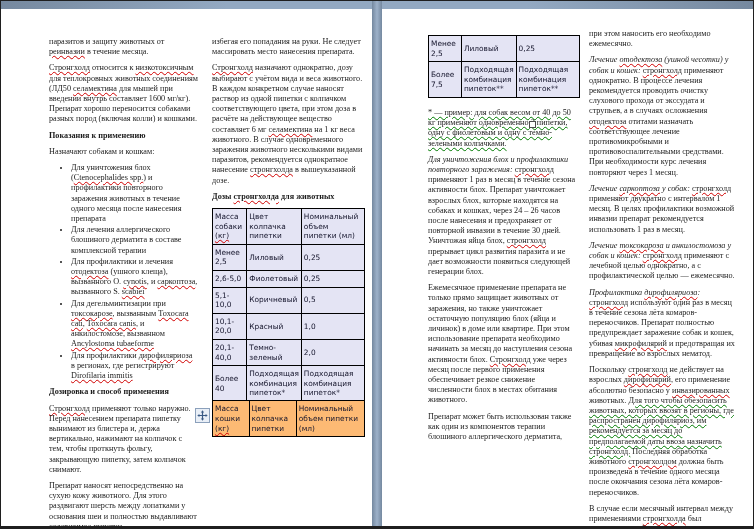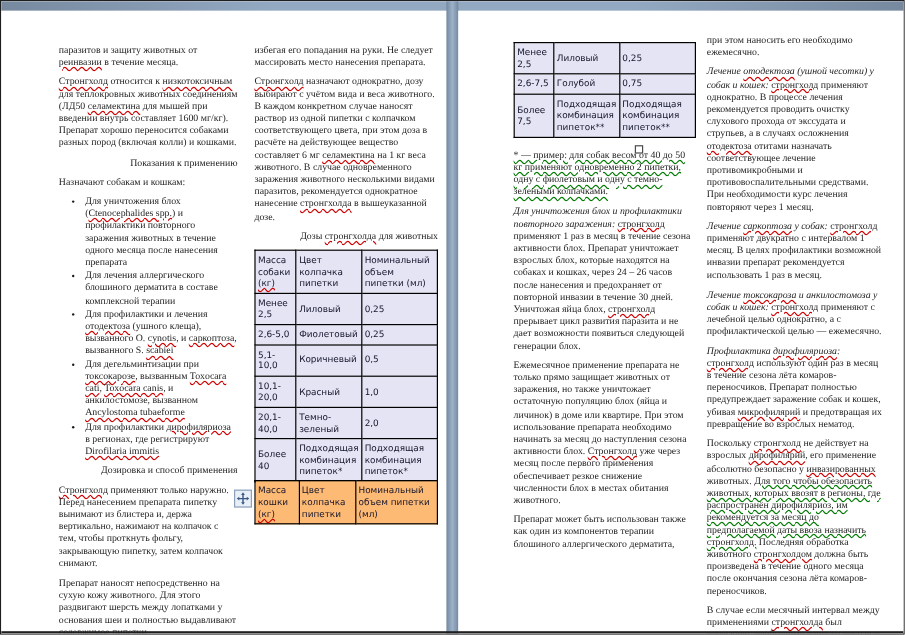--- a/index.html
+++ b/index.html
@@ -5,21 +5,21 @@
   html,body{margin:0;padding:0;background:#fff;}
   #screen{position:relative;width:754px;height:529px;background:#ffffff;border:1px solid #1f1f1f;box-sizing:border-box;overflow:hidden;font-family:"Liberation Serif",serif;}
   .top-strip{position:absolute;left:0;top:0;width:100%;height:8px;background:linear-gradient(#6d823b00,#00000000),linear-gradient(90deg,#76899f,#93a9c2 30%,#93a9c2 70%,#76899f);}
   .gap-strip{position:absolute;left:371px;top:0;width:10px;height:100%;background:linear-gradient(90deg,#74889f,#9db1c9 50%,#74889f);}
   .bottom-bar{position:absolute;left:0;bottom:0;width:100%;height:2px;background:#1f1f1f;}
   .page{position:absolute;top:8px;height:519px;background:#fff;overflow:hidden;}
   #page1{left:0;width:371px;}
   #page2{left:381px;width:371px;}
   .col{position:absolute;color:#1c1c1c;font-size:8.2px;line-height:10.2px;text-align:left;}
   .para{margin:0 0 6px 0;}
-  .bold{font-weight:normal;text-align:right;}
+  .bold{font-weight:bold;}
   .it{font-style:italic;}
   .sp{text-decoration:underline;text-decoration-style:wavy;text-decoration-color:#d00000;text-decoration-thickness:1px;text-underline-offset:1px;}
   .gr{text-decoration:underline;text-decoration-style:wavy;text-decoration-color:#007a00;text-decoration-thickness:1px;text-underline-offset:1px;}
   .doc-ul{margin:0 0 6px 0;padding-left:22px;}
   .doc-ul li{margin:0 0 1px 0;}
   .doc-table{table-layout:fixed;border-collapse:collapse;margin:5px 0 8px 0;font-family:"DejaVu Sans",sans-serif;font-size:7.4px;line-height:9.6px;color:#14142b;}
   .doc-table th,.doc-table td{border:1.6px solid #000;background:#e4e4f4;padding:3px 2px;vertical-align:middle;word-wrap:break-word;}
   .doc-table th{font-weight:normal;}
   .white-head th{background:#fdba74;}
   .t-dog th:nth-child(1),.t-dog td:nth-child(1){width:38px;}
@@ -127,25 +127,20 @@
   <div class="page" id="page2">
     <div class="col" style="left:46px;top:24px;width:152px;">
         <table class="doc-table t-catbody">
           <tbody>
             <tr>
               <td>Менее 2,5</td>
               <td>Лиловый</td>
               <td>0,25</td>
             </tr>
             <tr>
-              <td>2,6-7,5</td>
-              <td>Голубой</td>
-              <td>0,75</td>
-            </tr>
-            <tr>
               <td>Более 7,5</td>
               <td>Подходящая комбинация пипеток**</td>
               <td>Подходящая комбинация пипеток**</td>
             </tr>
           </tbody>
         </table>
         <div class="para"><span class="gr">* — пример: для собак весом от 40 до 50 кг применяют одновременно 2 пипетки, одну с фиолетовым и одну с темно-зелеными колпачками.</span></div>
         <div class="para"><span class="it">Для уничтожения блох и профилактики повторного заражения: </span><span class="sp">стронгхолд</span><span> применяют 1 раз в месяц в течение сезона активности блох. Препарат уничтожает взрослых блох, которые находятся на собаках и кошках, через 24 – 26 часов после нанесения и предохраняет от повторной инвазии в течение 30 дней. Уничтожая яйца блох, </span><span class="sp">стронгхолд</span><span> прерывает цикл развития паразита и не дает возможности появиться следующей генерации блох.</span></div>
         <div class="para"><span>Ежемесячное применение препарата не только прямо защищает животных от заражения, но также уничтожает остаточную популяцию блох (яйца и личинок) в доме или квартире. При этом использование препарата необходимо начинать за месяц до наступления сезона активности блох. </span><span class="sp">Стронгхолд</span><span> уже через месяц после первого применения обеспечивает резкое снижение численности блох в местах обитания животного.</span></div>
         <div class="para"><span>Препарат может быть использован также как один из компонентов терапии блошиного аллергического дерматита,</span></div>

